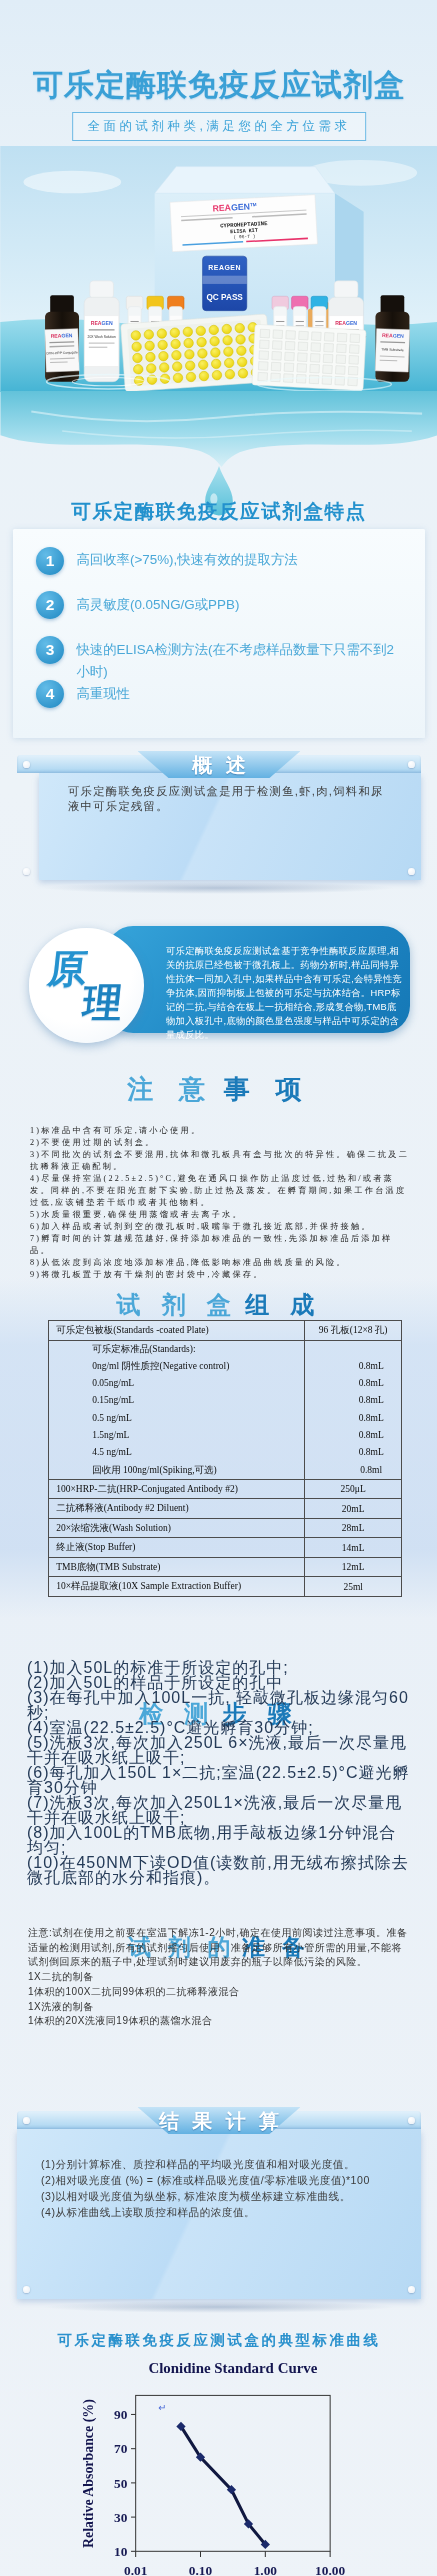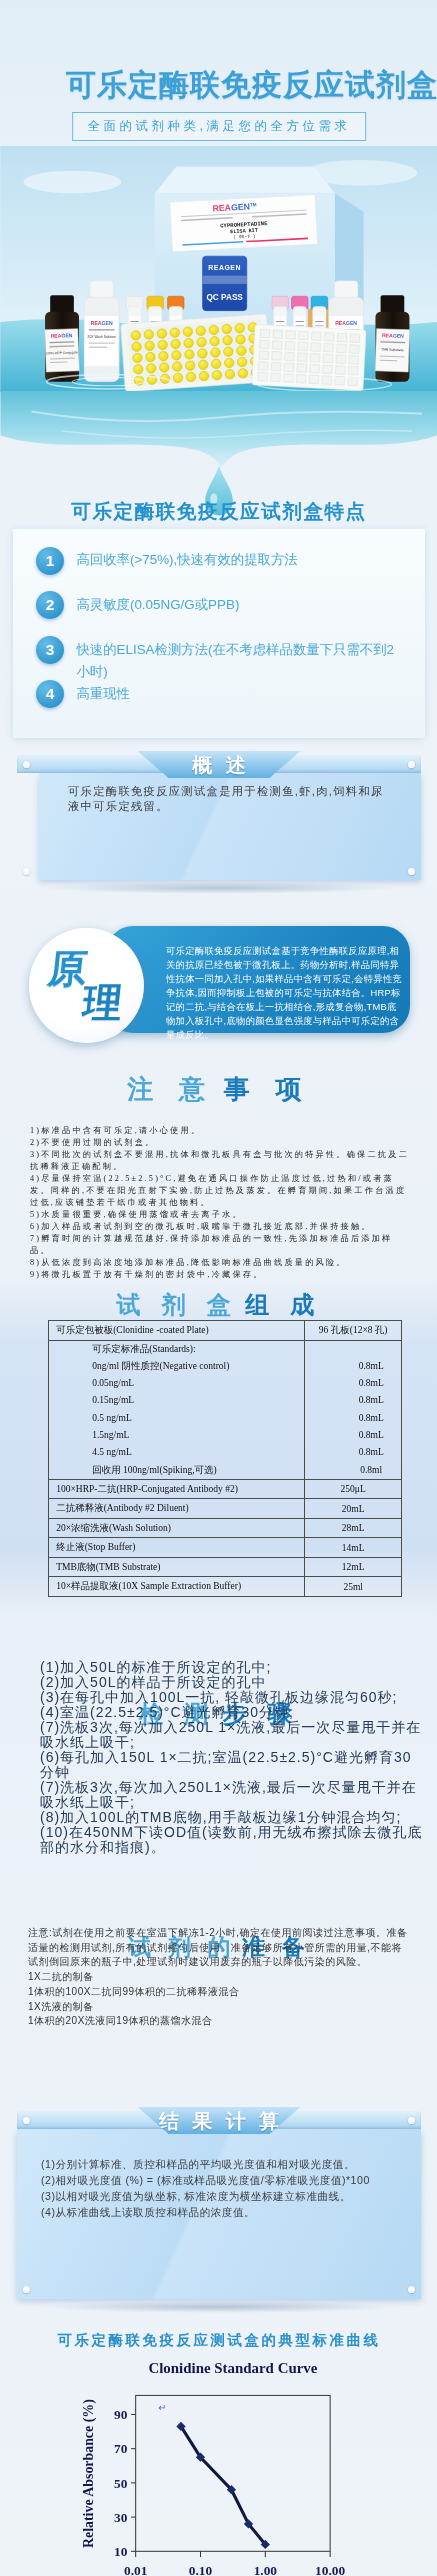--- a/index.html
+++ b/index.html
@@ -1,21 +1,21 @@
 <!DOCTYPE html>
 <html style="font-size:8.2px"><head>
 <meta charset="utf-8">
 <style>
   html,body{margin:0;padding:0;}
   #page{position:relative;width:438px;height:2628px;overflow:hidden;
     background:linear-gradient(180deg,#e0edf7 0%,#e8f1f8 6%,#edf3f8 30%,#e9f0f7 60%,#eef3f8 100%);
     font-family:"Liberation Sans",sans-serif;}
   .abs{position:absolute;}
   
-  #hero-title{top:65px;width:100%;text-align:right;font-size:30px;font-weight:bold;
+  #hero-title{top:65px;width:100%;text-align:center;font-size:30px;font-weight:bold;
     letter-spacing:1px;color:#3aa0d6;text-shadow:0 1px 1.5px rgba(160,200,230,.6);}
   #hero-sub{top:112px;left:50%;transform:translateX(-50%);border:1px solid #6cb9e4;color:#3aa2d8;
     font-size:12.4px;letter-spacing:3.6px;padding:4.6px 14.4px 5.2px;white-space:nowrap;background:rgba(255,255,255,.25);}
   
   #features-title{top:498px;width:100%;text-align:center;font-size:19.6px;font-weight:bold;letter-spacing:1.5px;color:#2391cd;}
   #features-card{top:529px;left:13px;width:412px;height:209px;border-radius:1.5px;
     background:linear-gradient(180deg,#f8fcfe,#edf5fa);box-shadow:0 1px 6.2px rgba(120,160,200,.28);}
   .feature{position:absolute;left:23px;width:368px;}
   .feature .num{float:left;width:28px;height:28px;border-radius:50%;margin-right:12.4px;
     background:radial-gradient(circle at 35% 28%,#63bce8,#1f88c2);color:#fff;font-size:15.5px;font-weight:bold;
@@ -62,21 +62,21 @@
   
   #kit-zone{top:1278px;left:0;width:438px;height:340px;background:linear-gradient(180deg,rgba(210,227,245,0),rgba(205,223,244,.75) 20%,rgba(200,219,242,.75) 80%,rgba(210,227,245,0));}
   #kit-table{top:1320px;left:48px;border-collapse:collapse;font-family:"Liberation Serif","DejaVu Serif",serif;
     font-size:9.5px;color:#0f0f0f;}
   #kit-table td{border:1px solid #4c4c4c;padding:0;}
   #kit-table .c1{width:248px;padding-left:7.2px;}
   #kit-table .c2{width:96px;text-align:center;}
   #kit-table .r td{height:18.5px;}
   #kit-table .std div{line-height:17.3px;height:17.3px;overflow:hidden;margin-left:36px;}
   
-  #steps{top:1660px;left:40px;width:385px;font-size:14px;line-height:15px;letter-spacing:1px;color:#243a57;}
+  #steps{top:1660px;left:27px;width:385px;font-size:16px;line-height:15px;letter-spacing:1px;color:#243a57;}
   
   #prep{top:1926px;left:28px;width:382px;font-size:10px;line-height:14.7px;letter-spacing:0.5px;color:#333;}
   
   #curve-heading{top:2331px;width:100%;text-align:center;font-size:14.4px;font-weight:bold;letter-spacing:2.6px;color:#2a91cd;}
   .tick{font:bold 26px "Liberation Serif","DejaVu Serif",serif;fill:#191c55;}
   .axis-label{font:bold 27px "Liberation Serif","DejaVu Serif",serif;fill:#14164f;}
   .chart-title{font:bold 29px "Liberation Serif","DejaVu Serif",serif;fill:#14164f;}
 </style>
 </head>
 <body>
@@ -424,21 +424,21 @@
     <div>9)将微孔板置于放有干燥剂的密封袋中,冷藏保存。</div>
   </div>
 
   <div class="abs" id="kit-zone"></div>
   <div class="abs sec-title" id="kit-title">
     <span class="lt">试 剂 盒</span><span style="display:inline-block;width:7.2px"></span><span class="dk">组 成</span>
   </div>
   <table class="abs" id="kit-table">
     <tbody>
         <tr class="r">
-      <td class="c1">可乐定包被板(Clonidine -coated Plate)</td>
+      <td class="c1">可乐定包被板(Standards -coated Plate)</td>
       <td class="c2">96 孔板(12×8 孔)</td>
     </tr>
     <tr>
       <td class="c1 std">
         <div>可乐定标准品(Standards):</div>
         <div>0ng/ml 阴性质控(Negative control)</div>
         <div>0.05ng/mL</div>
         <div>0.15ng/mL</div>
         <div>0.5 ng/mL</div>
         <div>1.5ng/mL</div>
@@ -484,21 +484,21 @@
     </table>
 
   <div class="abs sec-title" id="steps-title">
     <span class="lt">检 测</span><span style="display:inline-block;width:7.2px"></span><span class="dk">步 骤</span>
   </div>
   <div class="abs" id="steps">
     <div>(1)加入50L的标准于所设定的孔中;</div>
     <div>(2)加入50L的样品于所设定的孔中</div>
     <div>(3)在每孔中加入100L一抗, 轻敲微孔板边缘混匀60秒;</div>
     <div>(4)室温(22.5±2.5)°C避光孵育30分钟;</div>
-    <div>(7)洗板3次,每次加入250L 1×洗液,最后一次尽量甩干并在吸水纸上吸干;</div>
+    <div>(5)洗板3次,每次加入250L 6×洗液,最后一次尽量甩干并在吸水纸上吸干;</div>
     <div>(6)每孔加入150L 1×二抗;室温(22.5±2.5)°C避光孵育30分钟</div>
     <div>(7)洗板3次,每次加入250L1×洗液,最后一次尽量甩干并在吸水纸上吸干;</div>
     <div>(8)加入100L的TMB底物,用手敲板边缘1分钟混合均匀;</div>
     <div>(10)在450NM下读OD值(读数前,用无绒布擦拭除去微孔底部的水分和指痕)。</div>
   </div>
 
   <div class="abs sec-title" id="prep-title">
     <span class="lt">试 剂 的</span><span style="display:inline-block;width:6.2px"></span><span class="dk">准 备</span>
   </div>
   <div class="abs" id="prep">

